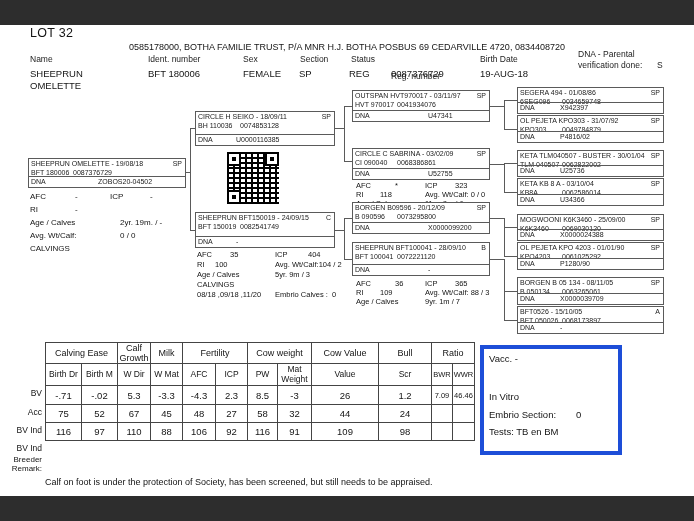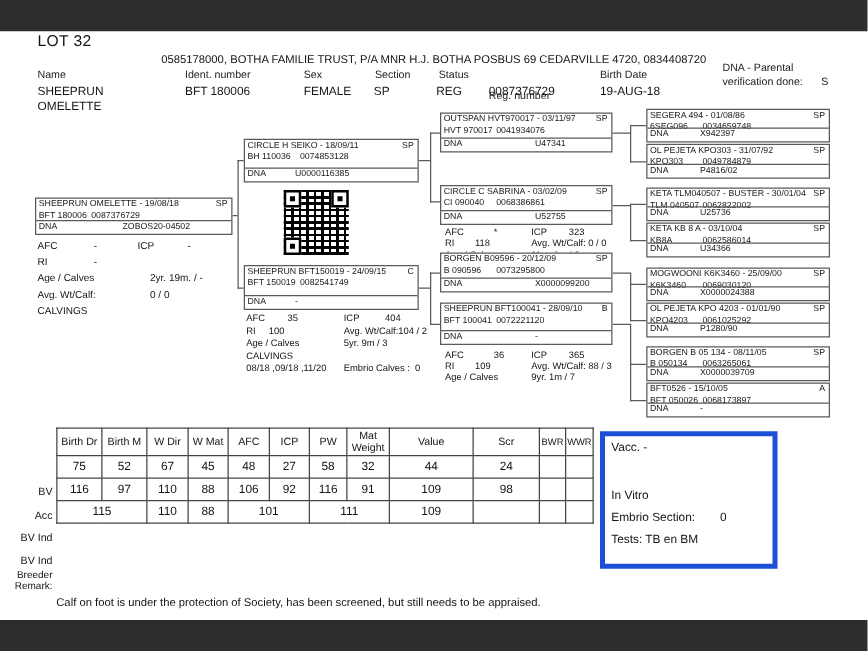--- a/index.html
+++ b/index.html
@@ -424,33 +424,57 @@
       <col style="width:33px">
       <col style="width:32px">
       <col style="width:30px">
       <col style="width:34px">
       <col style="width:67px">
       <col style="width:53px">
       <col style="width:21px">
       <col style="width:22px">
     </colgroup>
   <tbody>
+      <tr>
+    <td class="gh" colspan="2">Calving Ease</td>
+    <td class="gh">Calf Growth</td>
+    <td class="gh">Milk</td>
+    <td class="gh" colspan="2">Fertility</td>
+    <td class="gh" colspan="2">Cow weight</td>
+    <td class="gh">Cow Value</td>
+    <td class="gh">Bull</td>
+    <td class="gh" colspan="2">Ratio</td>
+  </tr>
   <tr>
     <td class="sh">Birth Dr</td>
     <td class="sh">Birth M</td>
     <td class="sh">W Dir</td>
     <td class="sh">W Mat</td>
     <td class="sh">AFC</td>
     <td class="sh">ICP</td>
     <td class="sh">PW</td>
     <td class="sh">Mat Weight</td>
     <td class="sh">Value</td>
     <td class="sh">Scr</td>
     <td class="sh sm">BWR</td>
     <td class="sh sm">WWR</td>
+  </tr>
+  <tr>
+    <td class="dv">-.71</td>
+    <td class="dv">-.02</td>
+    <td class="dv">5.3</td>
+    <td class="dv">-3.3</td>
+    <td class="dv">-4.3</td>
+    <td class="dv">2.3</td>
+    <td class="dv">8.5</td>
+    <td class="dv">-3</td>
+    <td class="dv">26</td>
+    <td class="dv">1.2</td>
+    <td class="dv sm">7.09</td>
+    <td class="dv sm">46.46</td>
   </tr>
   <tr>
     <td class="dv2">75</td>
     <td class="dv2">52</td>
     <td class="dv2">67</td>
     <td class="dv2">45</td>
     <td class="dv2">48</td>
     <td class="dv2">27</td>
     <td class="dv2">58</td>
     <td class="dv2">32</td>
@@ -466,31 +490,20 @@
     <td class="dv2">88</td>
     <td class="dv2">106</td>
     <td class="dv2">92</td>
     <td class="dv2">116</td>
     <td class="dv2">91</td>
     <td class="dv2">109</td>
     <td class="dv2">98</td>
     <td class="dv2"></td>
     <td class="dv2"></td>
   </tr>
-  <tr>
-    <td class="dv2" colspan="2">115</td>
-    <td class="dv2">110</td>
-    <td class="dv2">88</td>
-    <td class="dv2" colspan="2">101</td>
-    <td class="dv2" colspan="2">111</td>
-    <td class="dv2">109</td>
-    <td class="dv2"></td>
-    <td class="dv2"></td>
-    <td class="dv2"></td>
-  </tr>
 </tbody>
   </table>
 
 <div class="rowlbl" style="left:2px;top:388px">BV</div>
 <div class="rowlbl" style="left:2px;top:407px">Acc</div>
 <div class="rowlbl" style="left:2px;top:425px">BV Ind</div>
 <div class="rowlbl" style="left:2px;top:443px">BV Ind</div>
 <div class="rowlbl" style="left:2px;top:455px;font-size:8px">Breeder</div>
 <div class="rowlbl" style="left:2px;top:464px;font-size:8px">Remark:</div>
 

